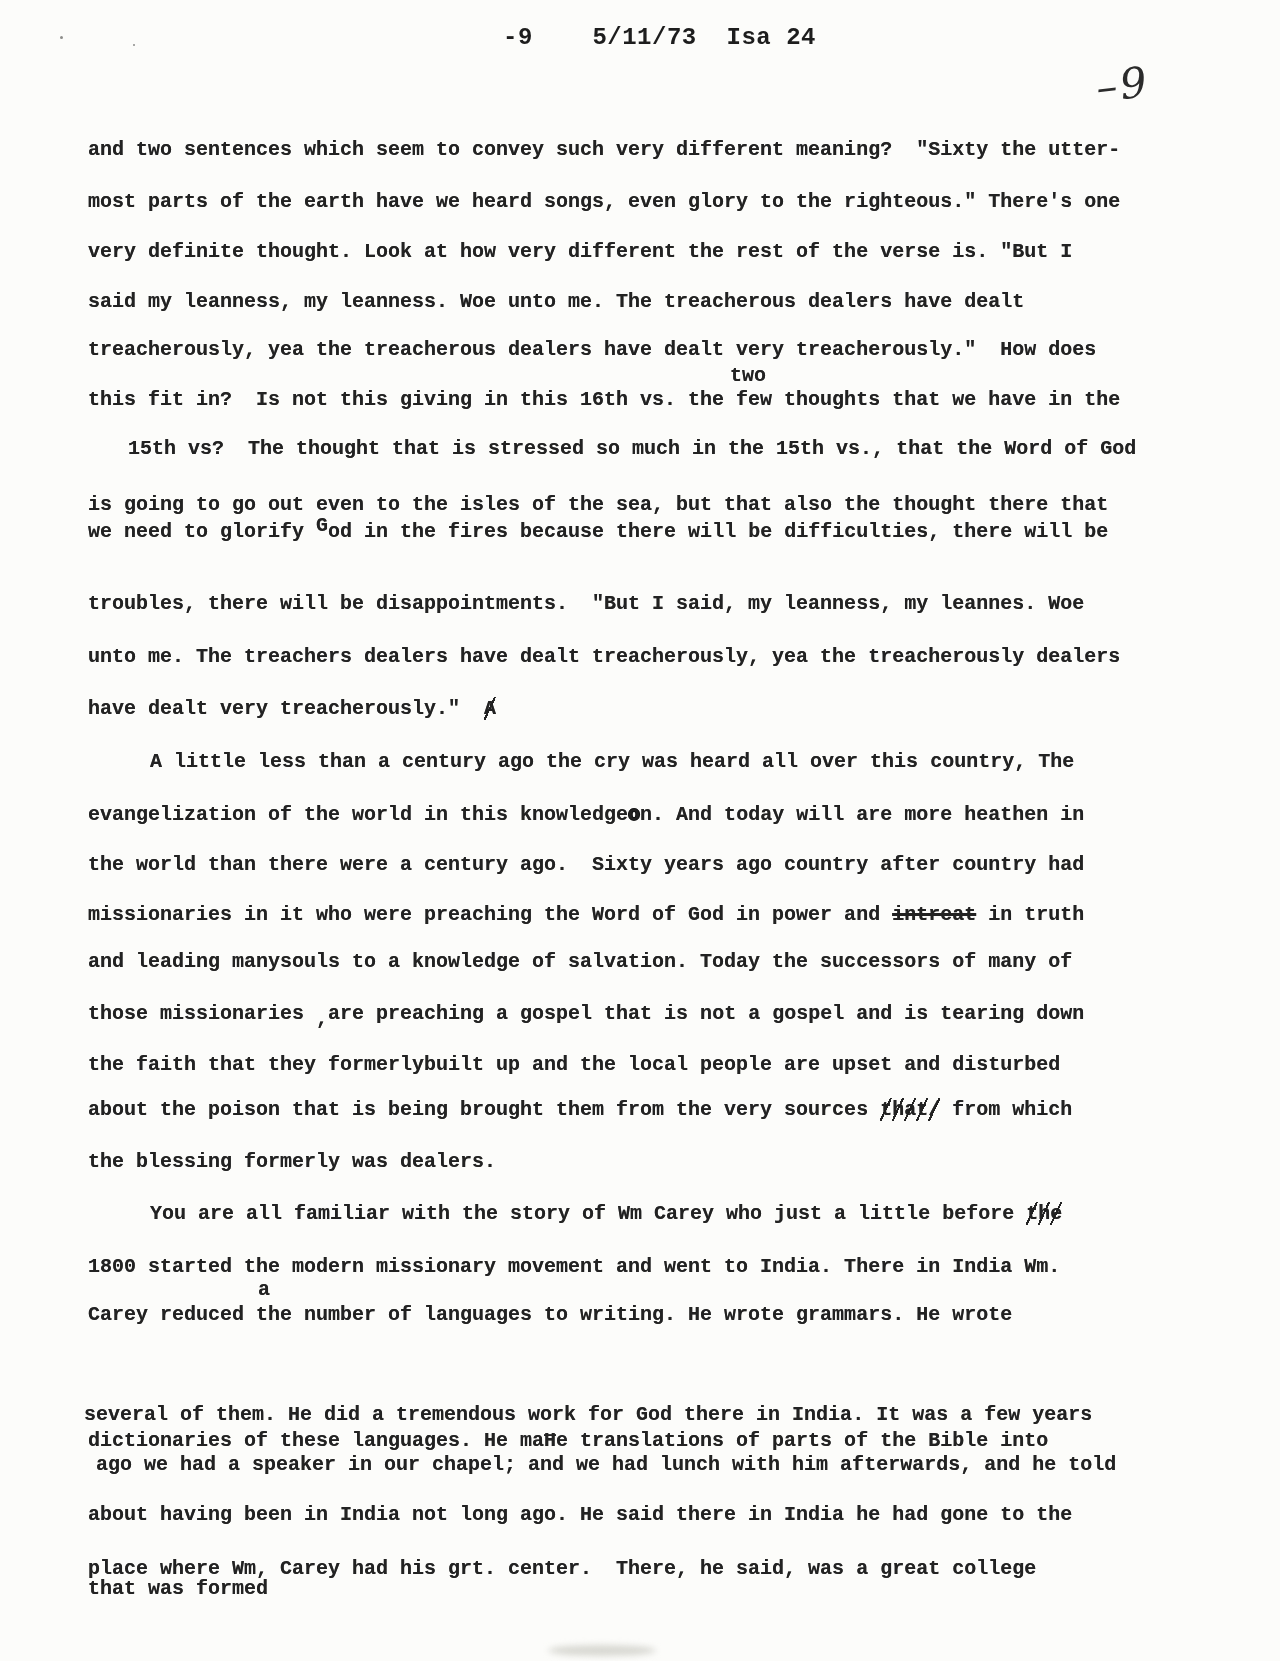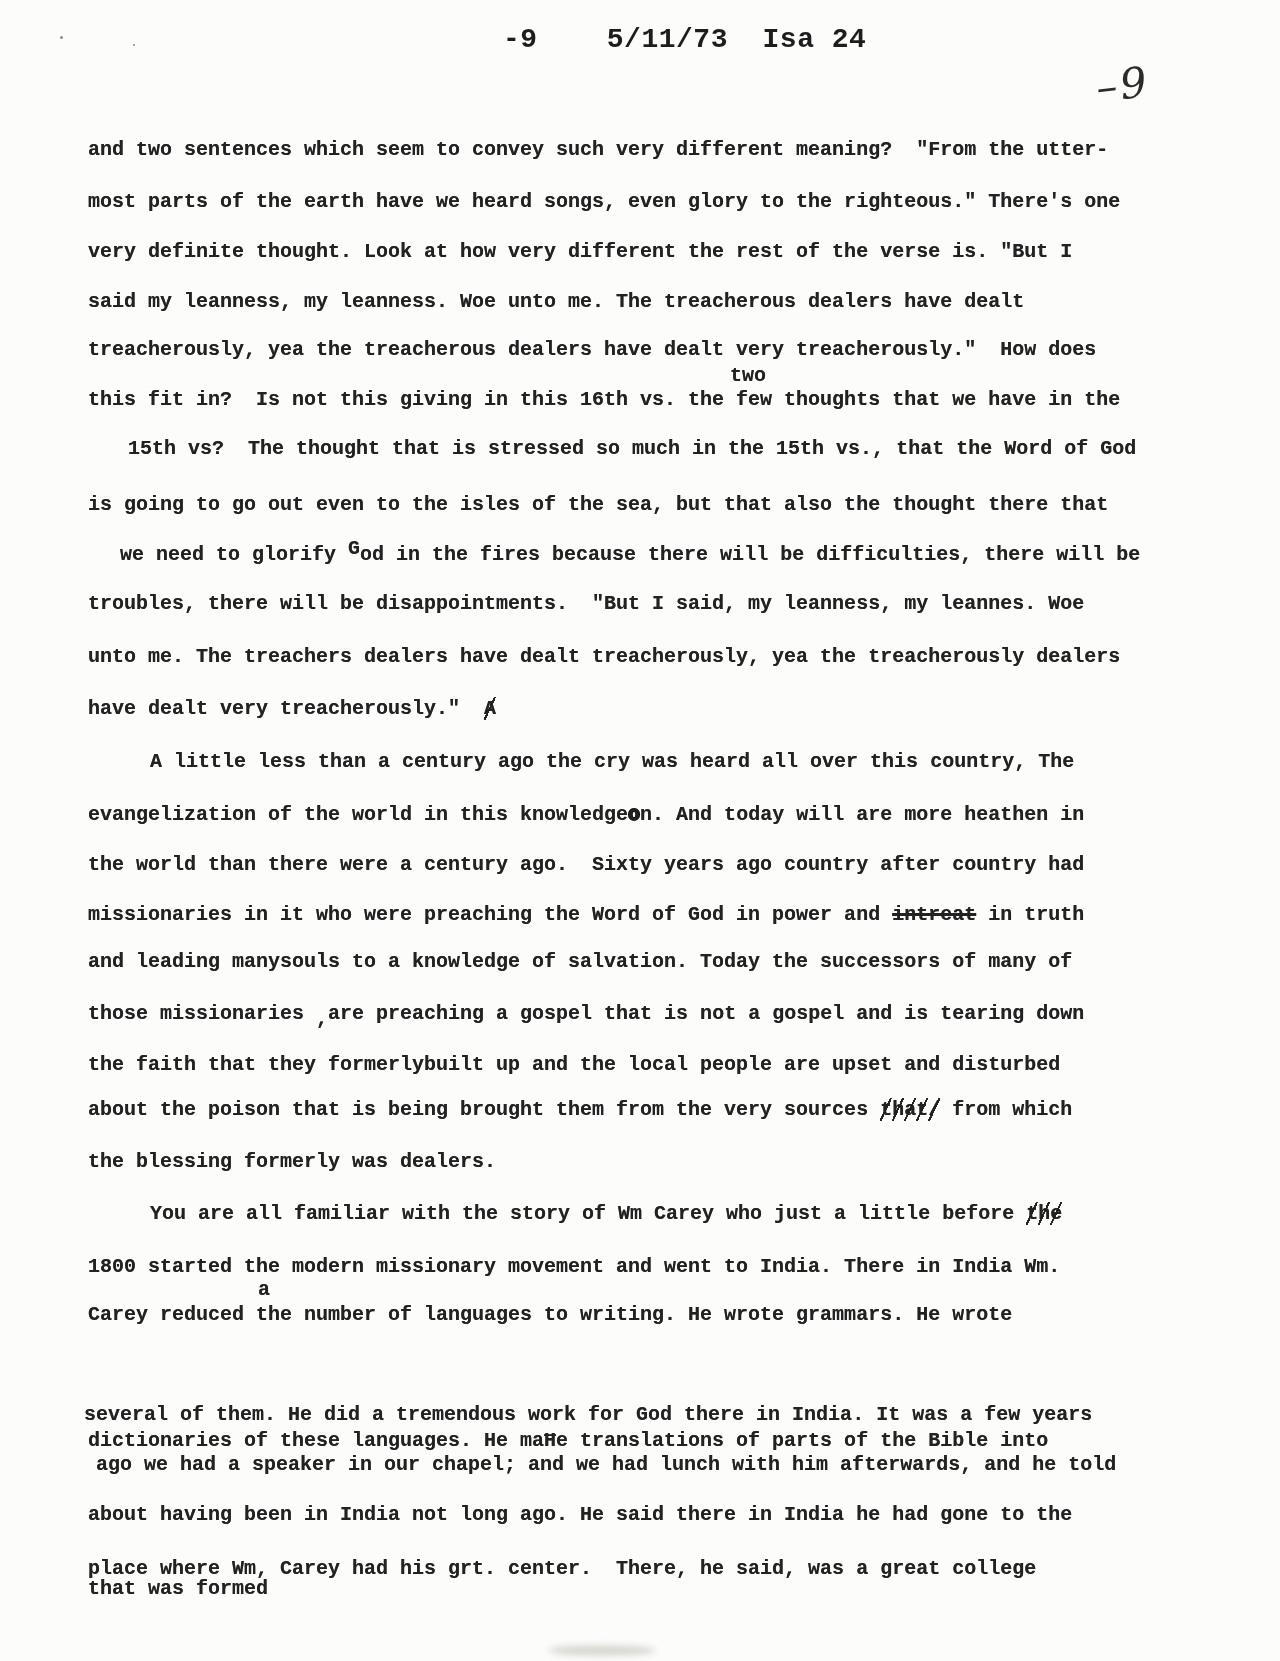--- a/index.html
+++ b/index.html
@@ -1,21 +1,21 @@
 <!DOCTYPE html>
 <html><head>
 <meta charset="utf-8">
 <style>
   html,body{margin:0;padding:0;background:#e9e9e6;}
   .page{
     position:relative;width:1280px;height:1661px;background:#fcfcfa;overflow:hidden;
     font-family:"Liberation Mono","DejaVu Sans Mono",monospace;
   }
   .typed-header{
-    position:absolute;left:503px;top:24px;font-size:28px;font-weight:700;color:#1d1d1d;
+    position:absolute;left:503px;top:24px;font-size:24px;font-weight:700;color:#1d1d1d;
     white-space:pre;letter-spacing:.5px;
   }
   .handwritten{
     position:absolute;left:1096px;top:60px;font-family:"DejaVu Serif",serif;font-style:italic;
     font-size:42px;color:#2b2b2b;transform:rotate(-7deg);letter-spacing:3px;font-weight:400;
   }
   .tline{
     position:absolute;font-size:20px;font-weight:700;color:#222;white-space:pre;line-height:24px;
     text-shadow:0 0 .5px rgba(10,10,10,.6);
   }
@@ -30,30 +30,30 @@
   .smudge{position:absolute;left:548px;top:1645px;width:108px;height:11px;background:#d8d8d2;
     filter:blur(3px);border-radius:50%;}
 </style>
 </head>
 <body>
 
 <div class="page">
   <div class="typed-header">-9    5/11/73  Isa 24</div>
   <div class="handwritten">–9</div>
   <div id="typed-body">
-      <div class="tline" style="left: 88px; top: 138px;"><span>and two sentences which seem to convey such very different meaning?  "From the utter-</span></div>
+      <div class="tline" style="left: 88px; top: 138px;"><span>and two sentences which seem to convey such very different meaning?  "Sixty the utter-</span></div>
       <div class="tline" style="left: 88px; top: 190px;"><span>most parts of the earth have we heard songs, even glory to the righteous." There's one</span></div>
       <div class="tline" style="left: 88px; top: 240px;"><span>very definite thought. Look at how very different the rest of the verse is. "But I</span></div>
       <div class="tline" style="left: 88px; top: 290px;"><span>said my leanness, my leanness. Woe unto me. The treacherous dealers have dealt</span></div>
       <div class="tline" style="left: 88px; top: 338px;"><span>treacherously, yea the treacherous dealers have dealt very treacherously."  How does</span></div>
       <div class="tline" style="left: 730px; top: 364px;"><span>two</span></div>
       <div class="tline" style="left: 88px; top: 388px;"><span>this fit in?  Is not this giving in this 16th vs. the few thoughts that we have in the</span></div>
       <div class="tline" style="left: 88px; top: 437px; margin-left: 40px;"><span>15th vs?  The thought that is stressed so much in the 15th vs., that the Word of God</span></div>
       <div class="tline" style="left: 88px; top: 493px;"><span>is going to go out even to the isles of the sea, but that also the thought there that</span></div>
-      <div class="tline" style="left: 88px; top: 543px; margin-left: 32px;"><span>we need to glorify </span><span class="raised">G</span><span>od in the fires because there will be difficulties, there will be</span></div>
+      <div class="tline" style="left: 88px; top: 520px;"><span>we need to glorify </span><span class="raised">G</span><span>od in the fires because there will be difficulties, there will be</span></div>
       <div class="tline" style="left: 88px; top: 592px;"><span>troubles, there will be disappointments.  "But I said, my leanness, my leannes. Woe</span></div>
       <div class="tline" style="left: 88px; top: 645px;"><span>unto me. The treachers dealers have dealt treacherously, yea the treacherously dealers</span></div>
       <div class="tline" style="left: 88px; top: 697px;"><span>have dealt very treacherously."  </span><span class="slashed">A</span></div>
       <div class="tline" style="left: 150px; top: 750px;"><span>A little less than a century ago the cry was heard all over this country, The</span></div>
       <div class="tline" style="left: 88px; top: 803px;"><span>evangelization of the world in this knowledge</span><span class="blot">o</span><span>n. And today will are more heathen in</span></div>
       <div class="tline" style="left: 88px; top: 853px;"><span>the world than there were a century ago.  Sixty years ago country after country had</span></div>
       <div class="tline" style="left: 88px; top: 903px;"><span>missionaries in it who were preaching the Word of God in power and </span><span class="strike">intreat</span><span> in truth</span></div>
       <div class="tline" style="left: 88px; top: 950px;"><span>and leading manysouls to a knowledge of salvation. Today the successors of many of</span></div>
       <div class="tline" style="left: 88px; top: 1002px;"><span>those missionaries </span><span class="low">,</span><span>are preaching a gospel that is not a gospel and is tearing down</span></div>
       <div class="tline" style="left: 88px; top: 1053px;"><span>the faith that they formerlybuilt up and the local people are upset and disturbed</span></div>

